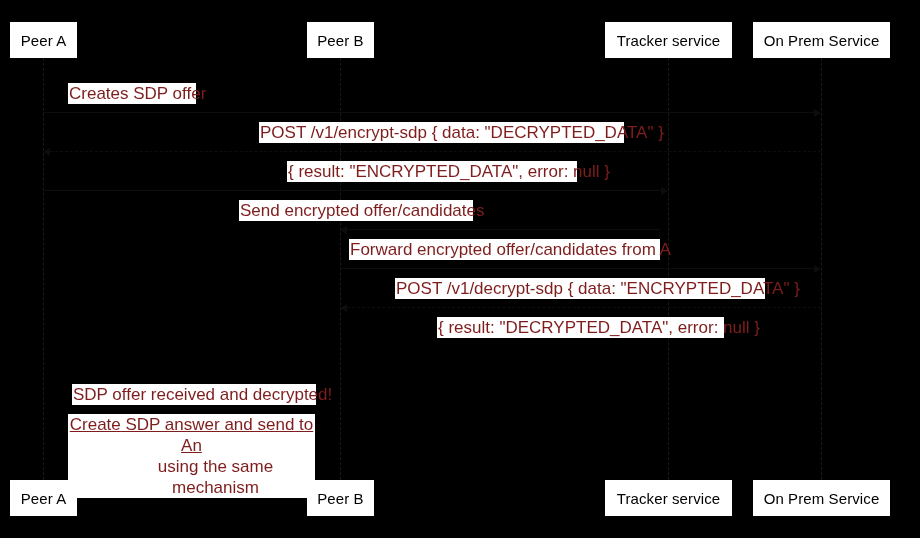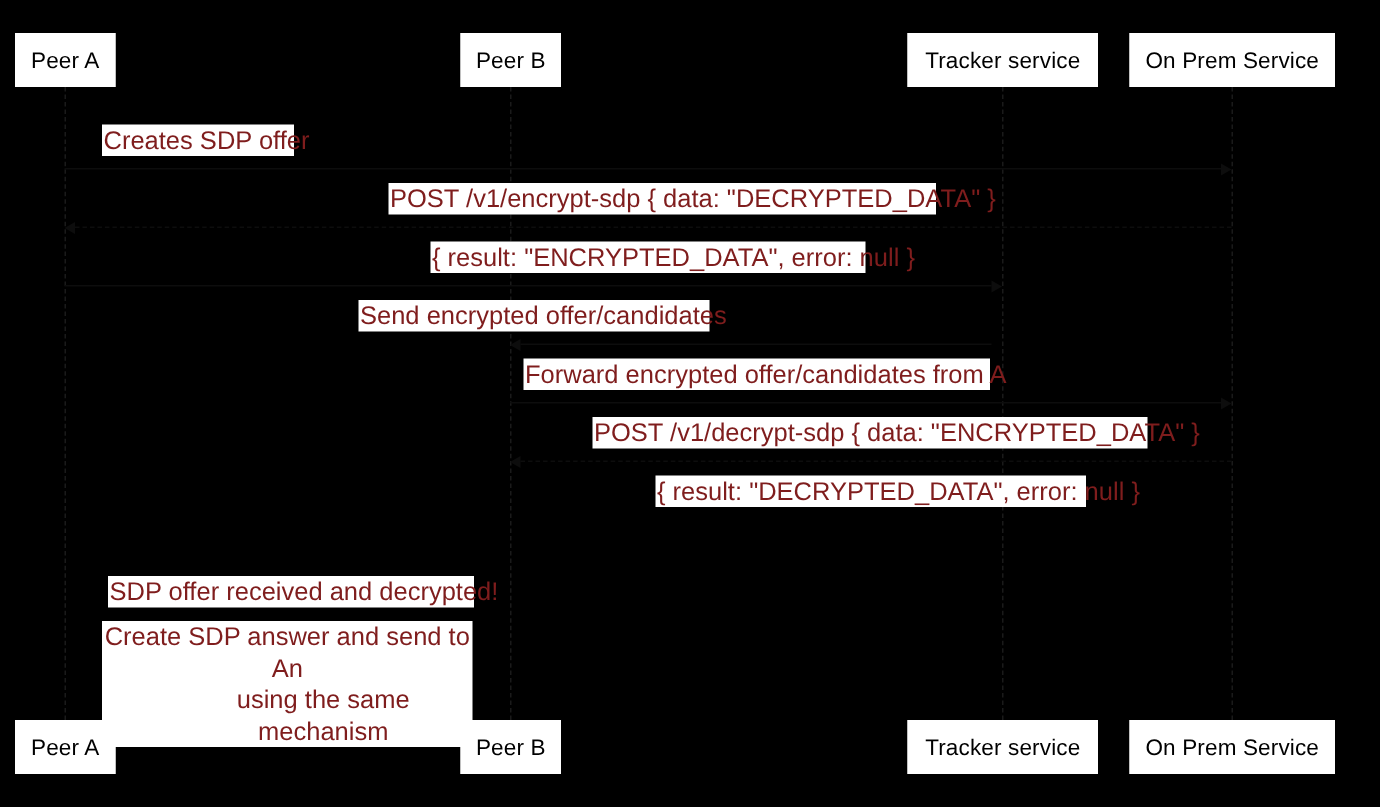--- a/index.html
+++ b/index.html
@@ -131,21 +131,21 @@
 
   <div class="msg" style="left:349px; top:239px; width:311px;">Forward encrypted offer/candidates from A</div>
 
   <div class="msg" style="left:395px; top:278px; width:370px;">POST /v1/decrypt-sdp { data: "ENCRYPTED_DATA" }</div>
 
   <div class="msg" style="left:437px; top:317px; width:287px;">{ result: "DECRYPTED_DATA", error: null }</div>
 
   <div class="msg" style="left:72px; top:384px; width:244px;">SDP offer received and decrypted!</div>
 
   <div class="msg two-line" style="left:68px; top:414px; width:247px;">
-    <span style="display: block;">Create SDP answer and send to An</span>
+    <span style="display: block; text-decoration: underline;">Create SDP answer and send to An</span>
     <span style="display: block; padding-left: 48px;">using the same mechanism</span>
   </div>
 
   <div class="participant" style="left:10px; top:480px; width:67px;">Peer A</div>
 
   <div class="participant" style="left:307px; top:480px; width:67px;">Peer B</div>
 
   <div class="participant" style="left:605px; top:480px; width:127px;">Tracker service</div>
 
   <div class="participant" style="left:753px; top:480px; width:137px;">On Prem Service</div>

